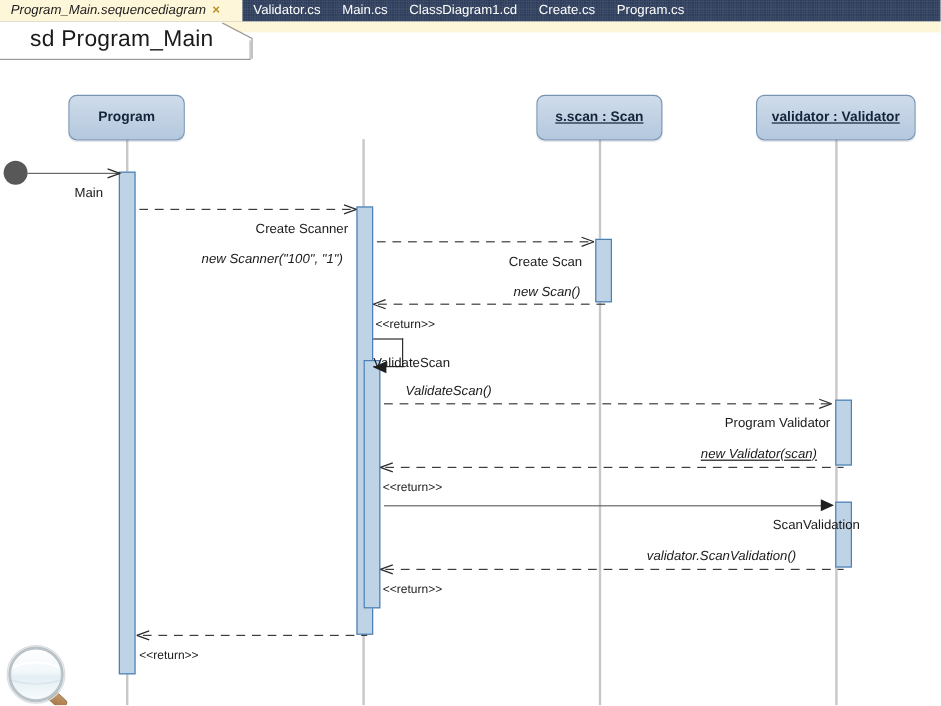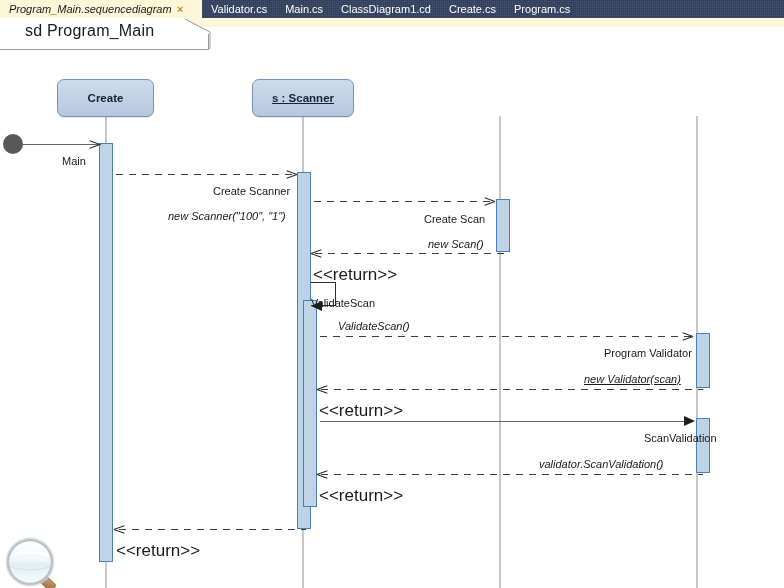--- a/index.html
+++ b/index.html
@@ -41,21 +41,21 @@
   .frame{
     position:absolute;left:-3px;top:18px;width:212px;height:32px;
     background:#ffffff;
     border:1px solid #9a9a9a;border-left:none;border-top:none;
     box-sizing:border-box;
     -webkit-clip-path:polygon(0 0, 186px 0, 100% 50%, 100% 100%, 0 100%);
     clip-path:polygon(0 0, 186px 0, 100% 50%, 100% 100%, 0 100%);
   }
   .frame-label{
     position:absolute;left:25px;top:22px;
-    font-size:16px;color:#1a1a1a;letter-spacing:.2px;white-space:nowrap;
+    font-size:19px;color:#1a1a1a;letter-spacing:.2px;white-space:nowrap;
   }
   .frame-edge{
     position:absolute;left:185px;top:19px;width:26px;height:31px;
   }
 
   
   .lifeline-line{
     position:absolute;width:2px;background:#c8c8c8;
   }
   .head{
@@ -104,21 +104,21 @@
     border-left:11px solid #1e1e1e;
   }
   .ah-solid.left{
     border-left:none;border-right:11px solid #1e1e1e;
   }
 
   .lbl{
     position:absolute;font-size:11px;color:#1a1a1a;white-space:nowrap;margin-top:31px;
   }
   .lbl.it{font-style:italic;}
-  .lbl.ret{font-size:17px;}
+  .lbl.ret{font-size:10px;}
 
   
   .found-dot{
     position:absolute;width:20px;height:20px;border-radius:50%;
     background:#585858;
   }
 
   
   .self{
     position:absolute;box-sizing:border-box;
@@ -162,24 +162,27 @@
     <path d="M0 0 L25 13 L25 30" fill="none" stroke="#9a9a9a" stroke-width="1"></path>
   </svg>
   <div class="frame-label">sd Program_Main</div>
 
   <div class="lifeline-line" style="left:105px;top:116px;height:472px;"></div>
   <div class="lifeline-line" style="left:302px;top:116px;height:472px;"></div>
   <div class="lifeline-line" style="left:499px;top:116px;height:472px;"></div>
   <div class="lifeline-line" style="left:696px;top:116px;height:472px;"></div>
 
   <div class="head" style="left:57px;top:79px;width:97px;">
-    <span>Create</span>
-  </div>
-  <div class="head" style="left:252px;top:79px;width:102px;">
-    <span class="u">s : Scanner</span>
+    <span>Program</span>
+  </div>
+  <div class="head" style="left:447px;top:79px;width:105px;">
+    <span class="u">s.scan : Scan</span>
+  </div>
+  <div class="head" style="left:630px;top:79px;width:133px;">
+    <span class="u">validator : Validator</span>
   </div>
 
   <div class="act" style="left:99px;top:143px;width:14px;height:419px;"></div>
   <div class="act" style="left:297px;top:172px;width:14px;height:357px;"></div>
   <div class="act" style="left:303px;top:300px;width:14px;height:207px;"></div>
   <div class="act" style="left:496px;top:199px;width:14px;height:53px;"></div>
   <div class="act" style="left:696px;top:333px;width:14px;height:55px;"></div>
   <div class="act" style="left:696px;top:418px;width:14px;height:55px;"></div>
 
   <div class="found-dot" style="left:3px;top:134px;"></div>

